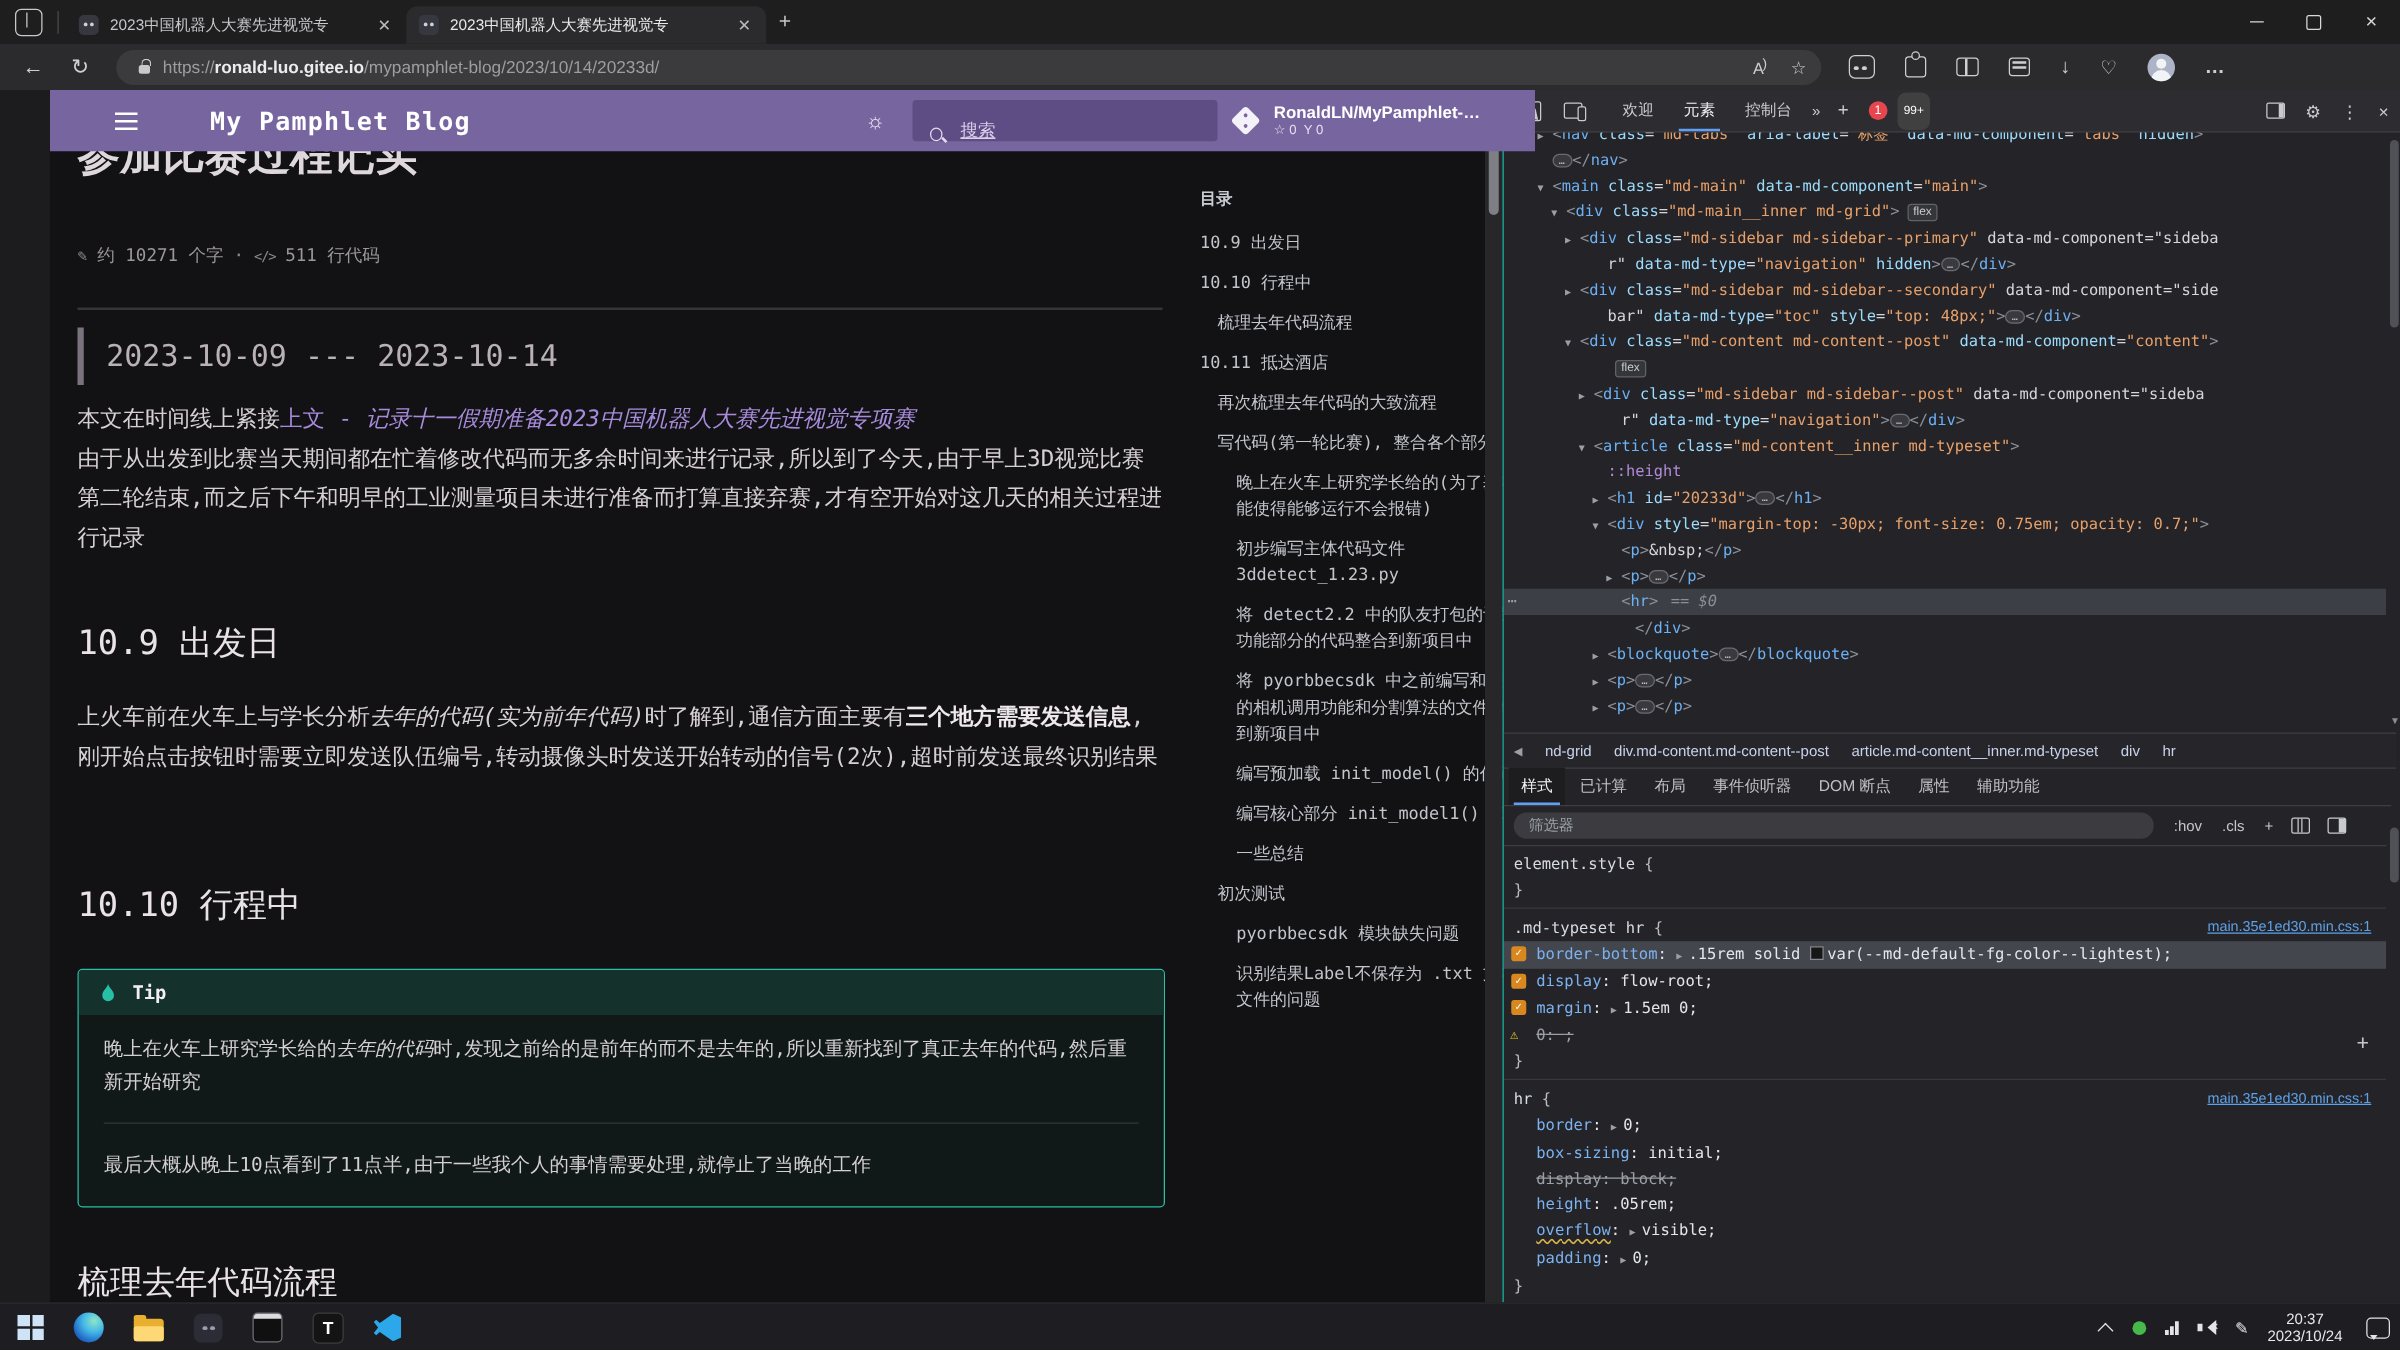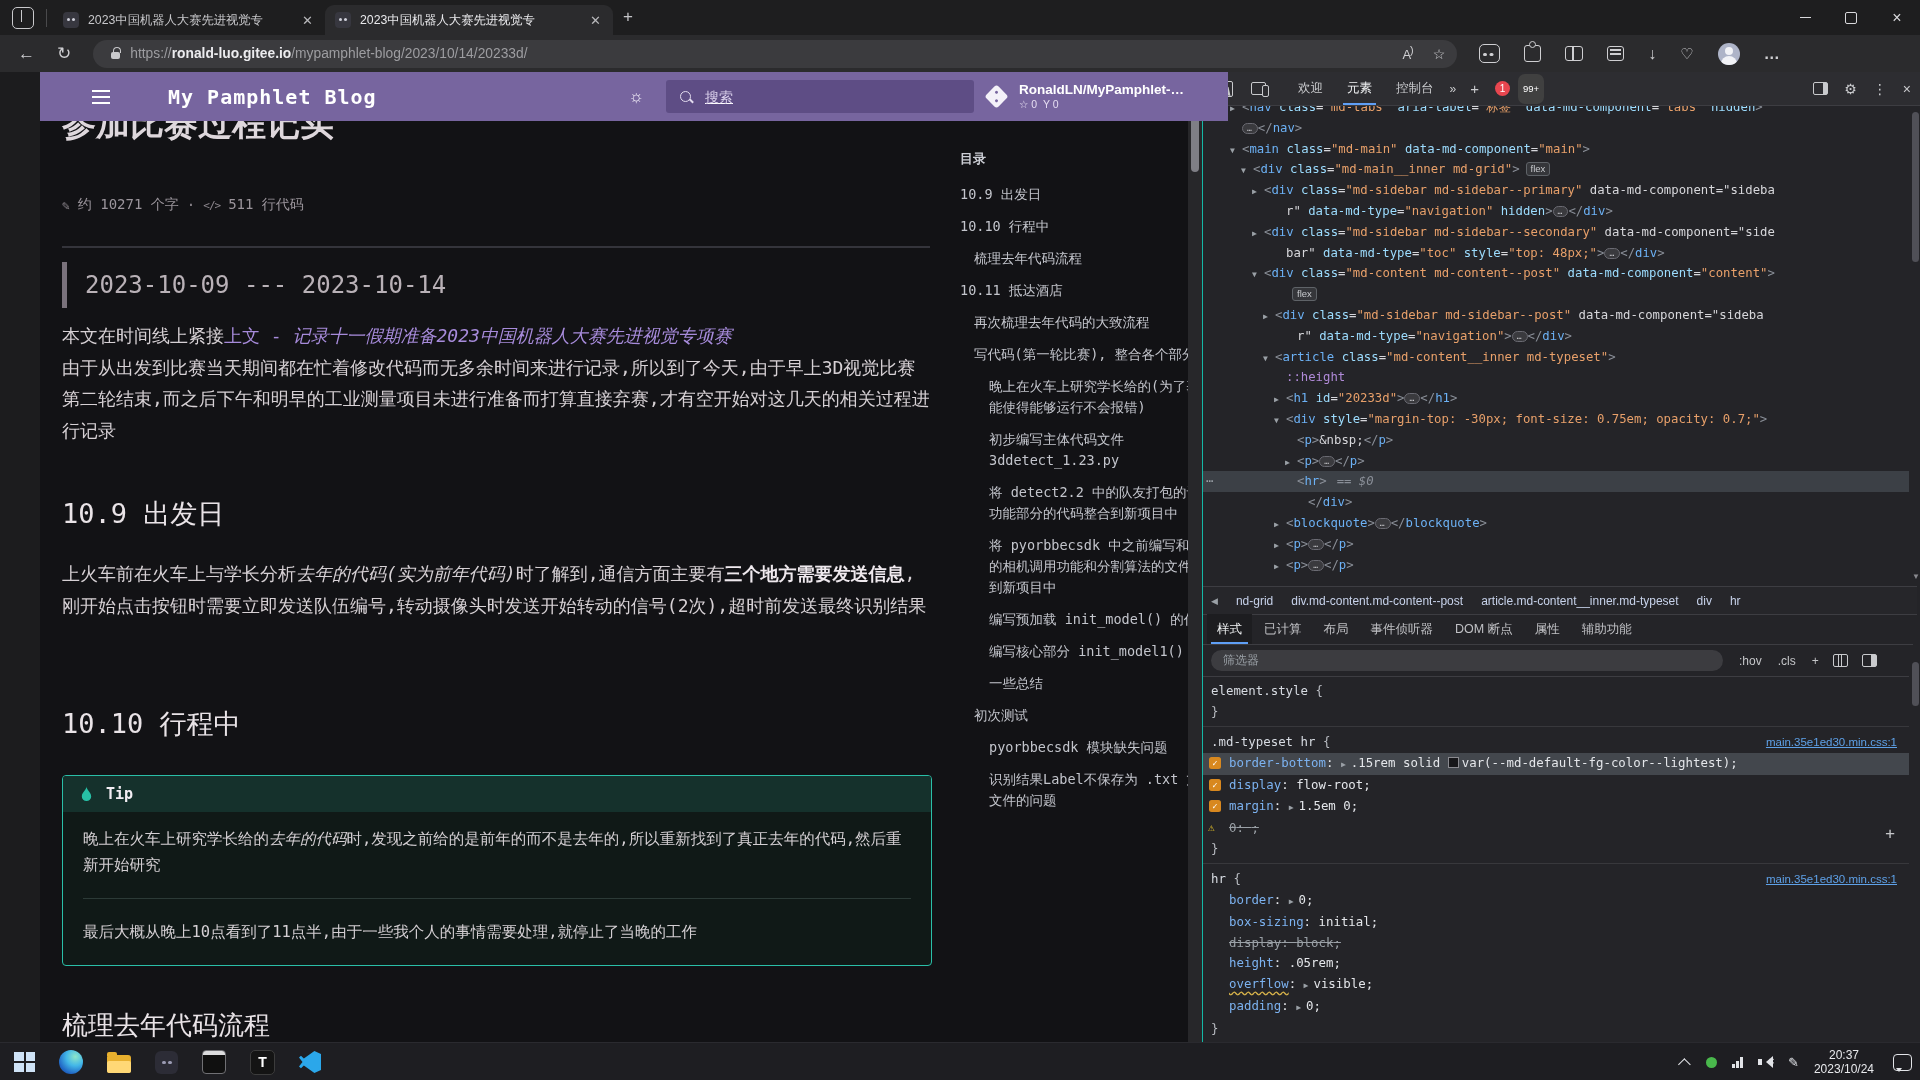--- a/index.html
+++ b/index.html
@@ -45,21 +45,21 @@
   .avatar::before{content:"";position:absolute;left:7px;top:4px;width:8px;height:8px;border-radius:50%;background:#f2f3f7;}
   .avatar::after{content:"";position:absolute;left:3px;top:13px;width:16px;height:10px;border-radius:8px 8px 0 0;background:#f2f3f7;}
   
   .page{position:absolute;left:0;top:72px;width:1188px;height:970px;background:#121215;overflow:hidden;margin-left:40px;}
   .site-header{position:absolute;left:0;top:0;width:100%;height:49px;background:#77659f;z-index:5;display:flex;align-items:center;color:#fff;}
   .hamburger{width:18px;height:2px;background:#fff;position:relative;margin-left:52px;}
   .hamburger::before,.hamburger::after{content:"";position:absolute;left:0;width:18px;height:2px;background:#fff;}
   .hamburger::before{top:-6px;}.hamburger::after{top:6px;}
   .site-title{font-family:"DejaVu Sans Mono",monospace;font-size:20px;font-weight:bold;margin-left:58px;letter-spacing:1px;}
   .theme-ic{margin-left:auto;font-size:17px;color:#efeaf6;}
-  .searchbox{margin-left:22px;width:308px;height:33px;background:#5e4d85;border-radius:3px;display:flex;align-items:center;text-decoration:underline;}
+  .searchbox{margin-left:22px;width:244px;height:33px;background:#5e4d85;border-radius:3px;display:flex;align-items:flex-end;text-decoration:underline;}
   .mag{width:9px;height:9px;border:1.8px solid #e2dbee;border-radius:50%;position:relative;margin:0 12px 0 14px;}
   .mag::after{content:"";position:absolute;left:8px;top:8px;width:5px;height:1.8px;background:#e2dbee;transform:rotate(45deg);}
   .searchbox input{background:transparent;border:none;outline:none;color:#efeaf6;font-size:14px;width:220px;}
   .searchbox input::placeholder{color:#d9cfea;}
   .repo{display:flex;align-items:center;margin-left:14px;width:240px;}
   .git-ic{width:17px;height:17px;background:#f4f1f9;transform:rotate(45deg);border-radius:3px;position:relative;flex:0 0 17px;}
   .git-ic::after{content:"";position:absolute;left:4px;top:4px;width:3px;height:3px;border-radius:50%;background:#77659f;box-shadow:6px 6px 0 #77659f;}
   .repo-meta{margin-left:14px;line-height:1.25;}
   .repo-name{font-size:13.5px;font-weight:bold;white-space:nowrap;}
   .repo-stats{font-size:10.5px;color:#e6def2;}

